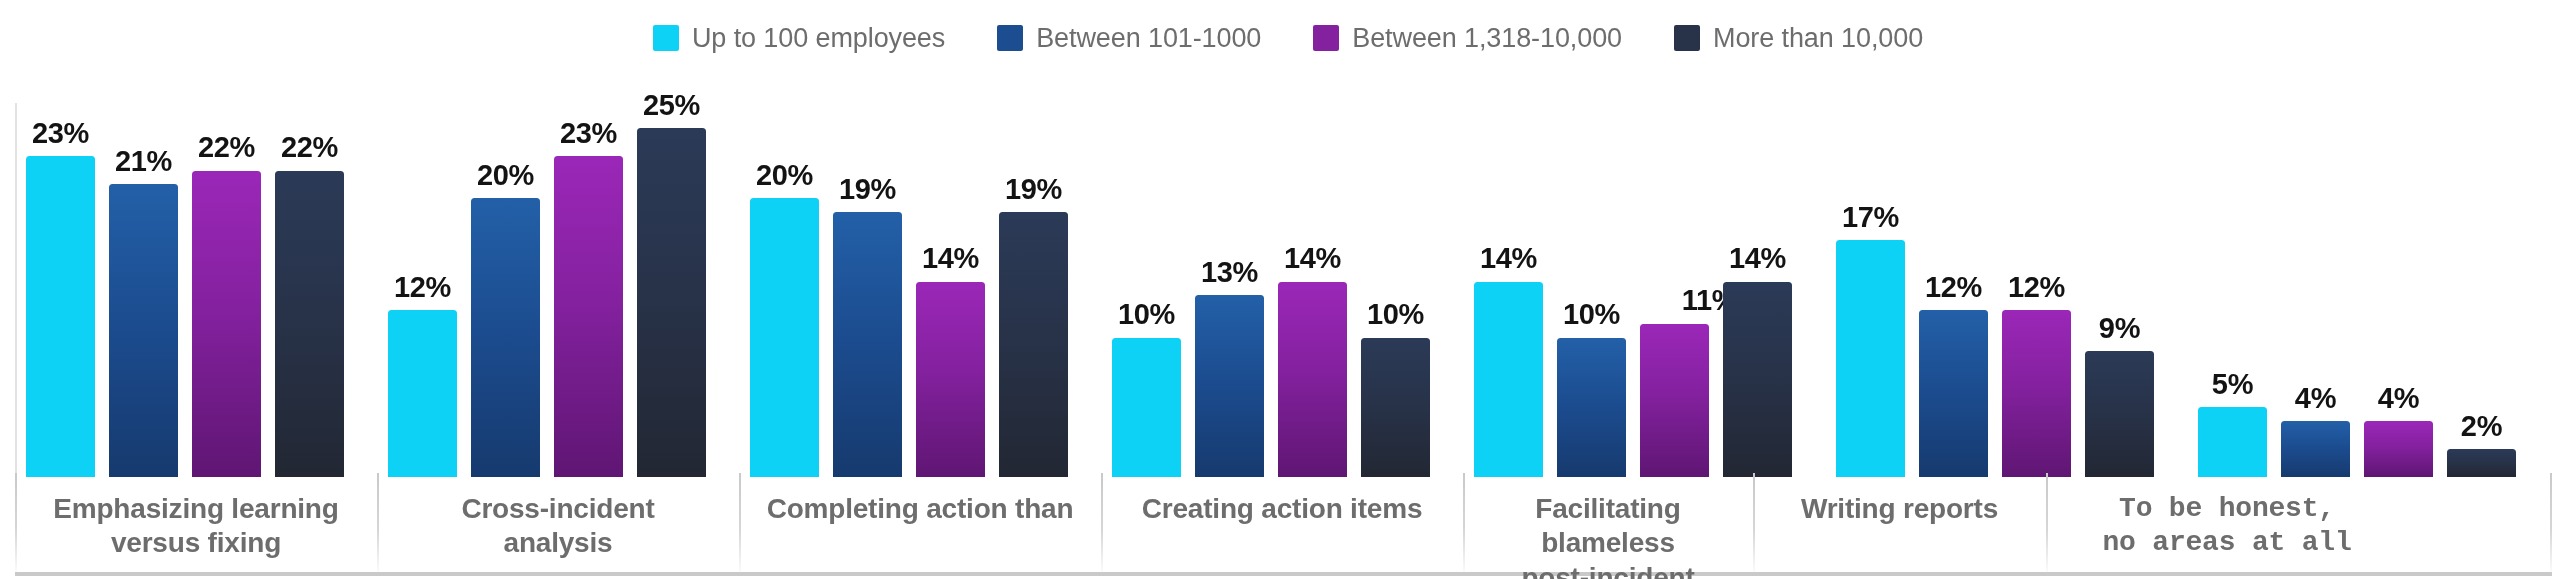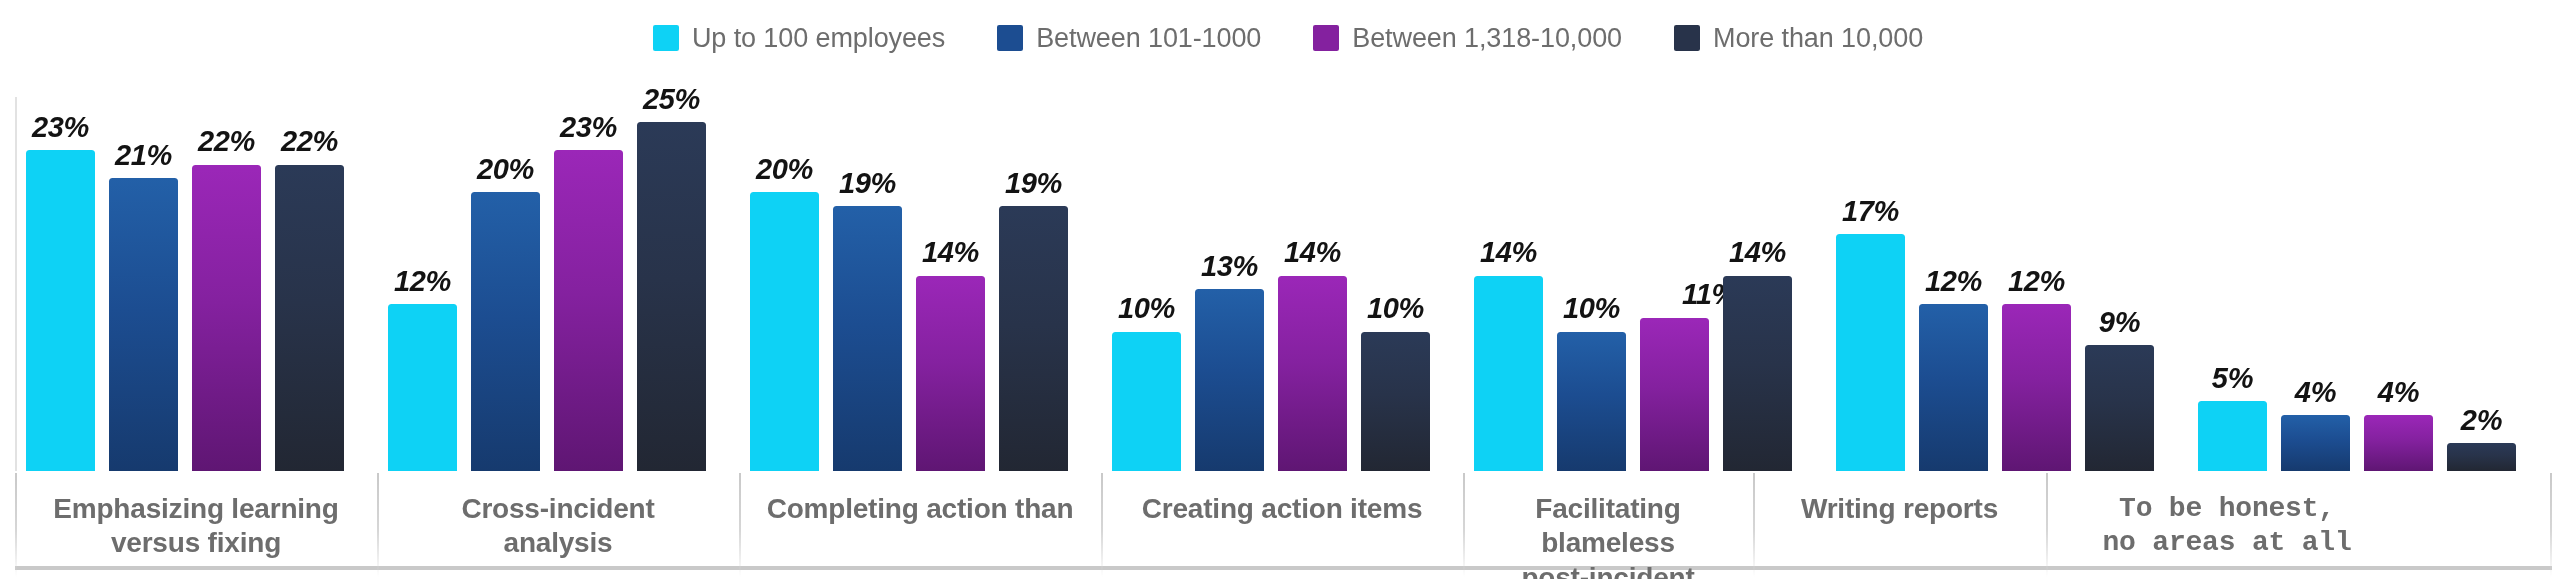--- a/index.html
+++ b/index.html
@@ -51,24 +51,23 @@
     color: #6d6d6d;
     font-weight: 400;
     letter-spacing: -0.1px;
     white-space: nowrap;
   }
 
   
   #plot {
     position: absolute;
     left: 15px;
-    top: 97px;
+    top: 103px;
     width: 2535px;
     height: 374px;
-    font-style: italic;
   }
 
   
   #plot-left-rule {
     position: absolute;
     left: 0px;
     top: 0px;
     width: 2.1px;
     height: 374px;
     background: #e2e2e2;

